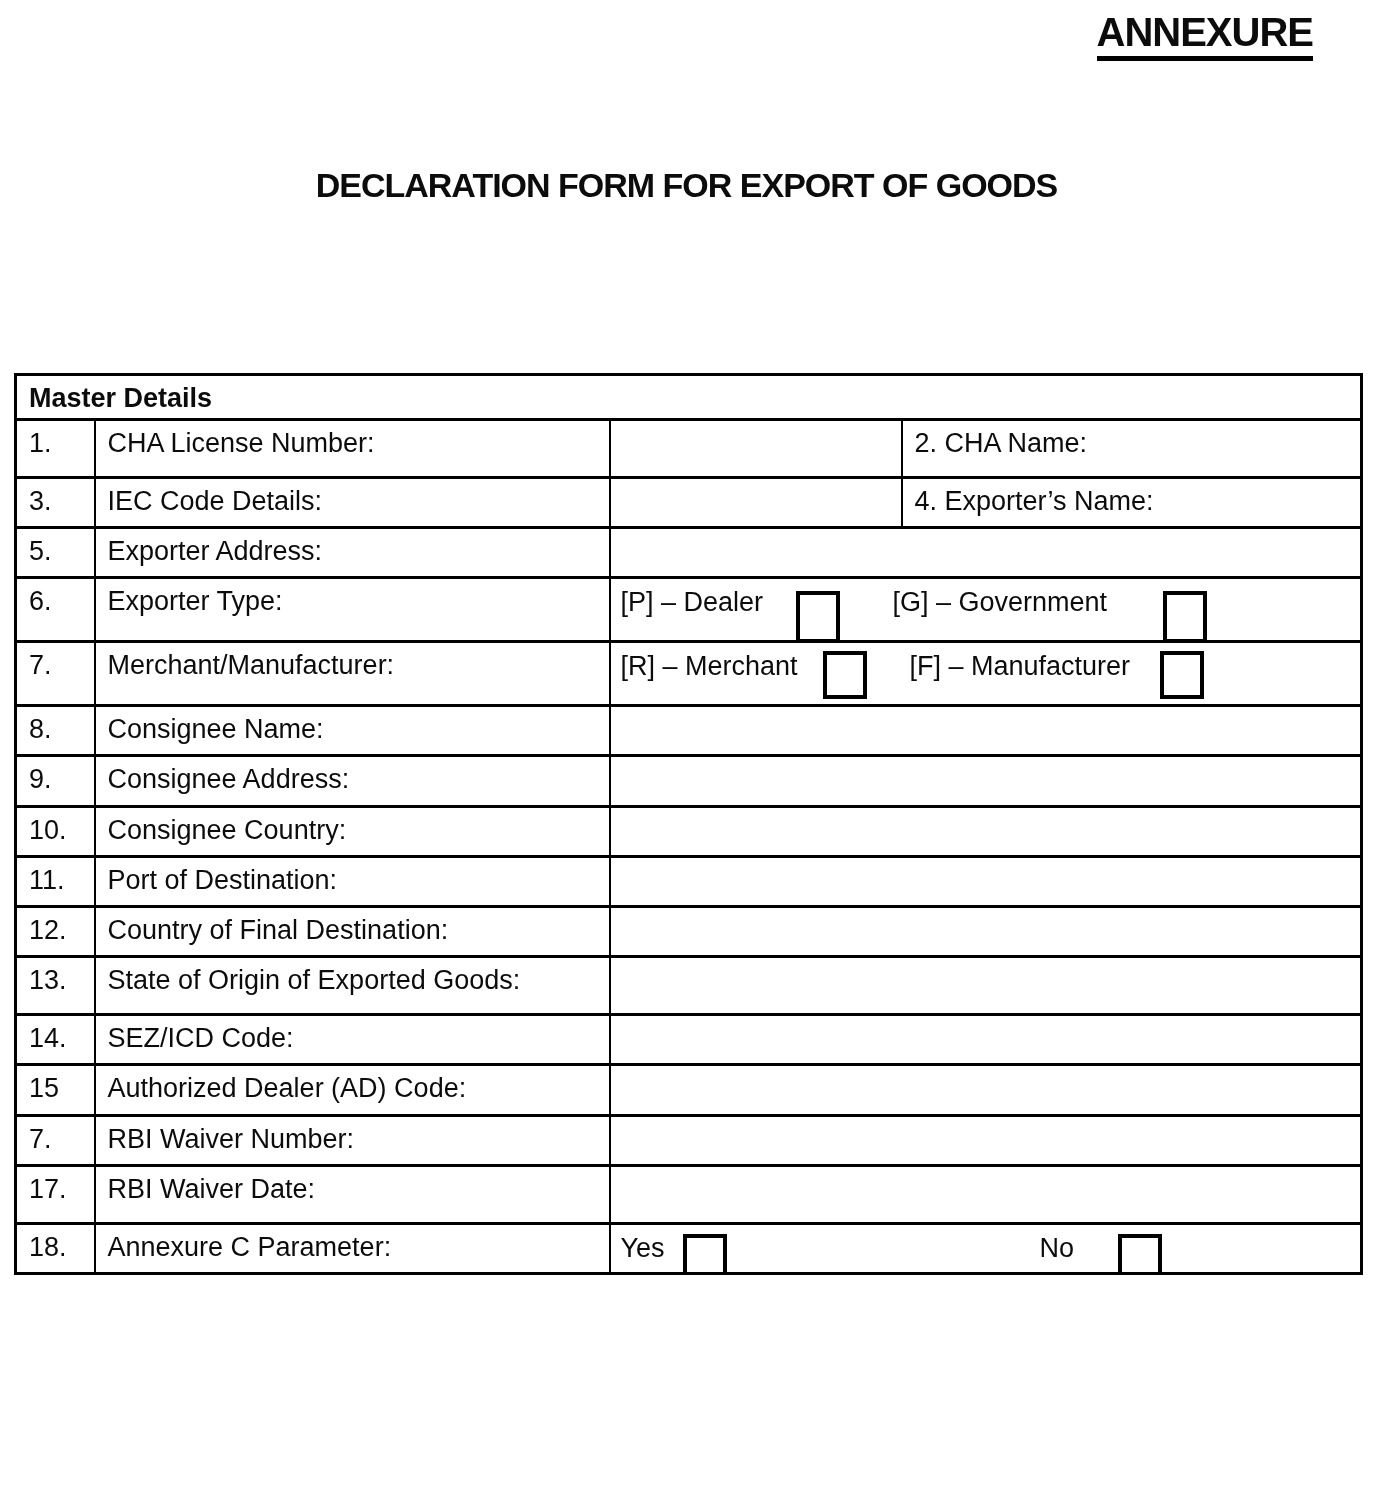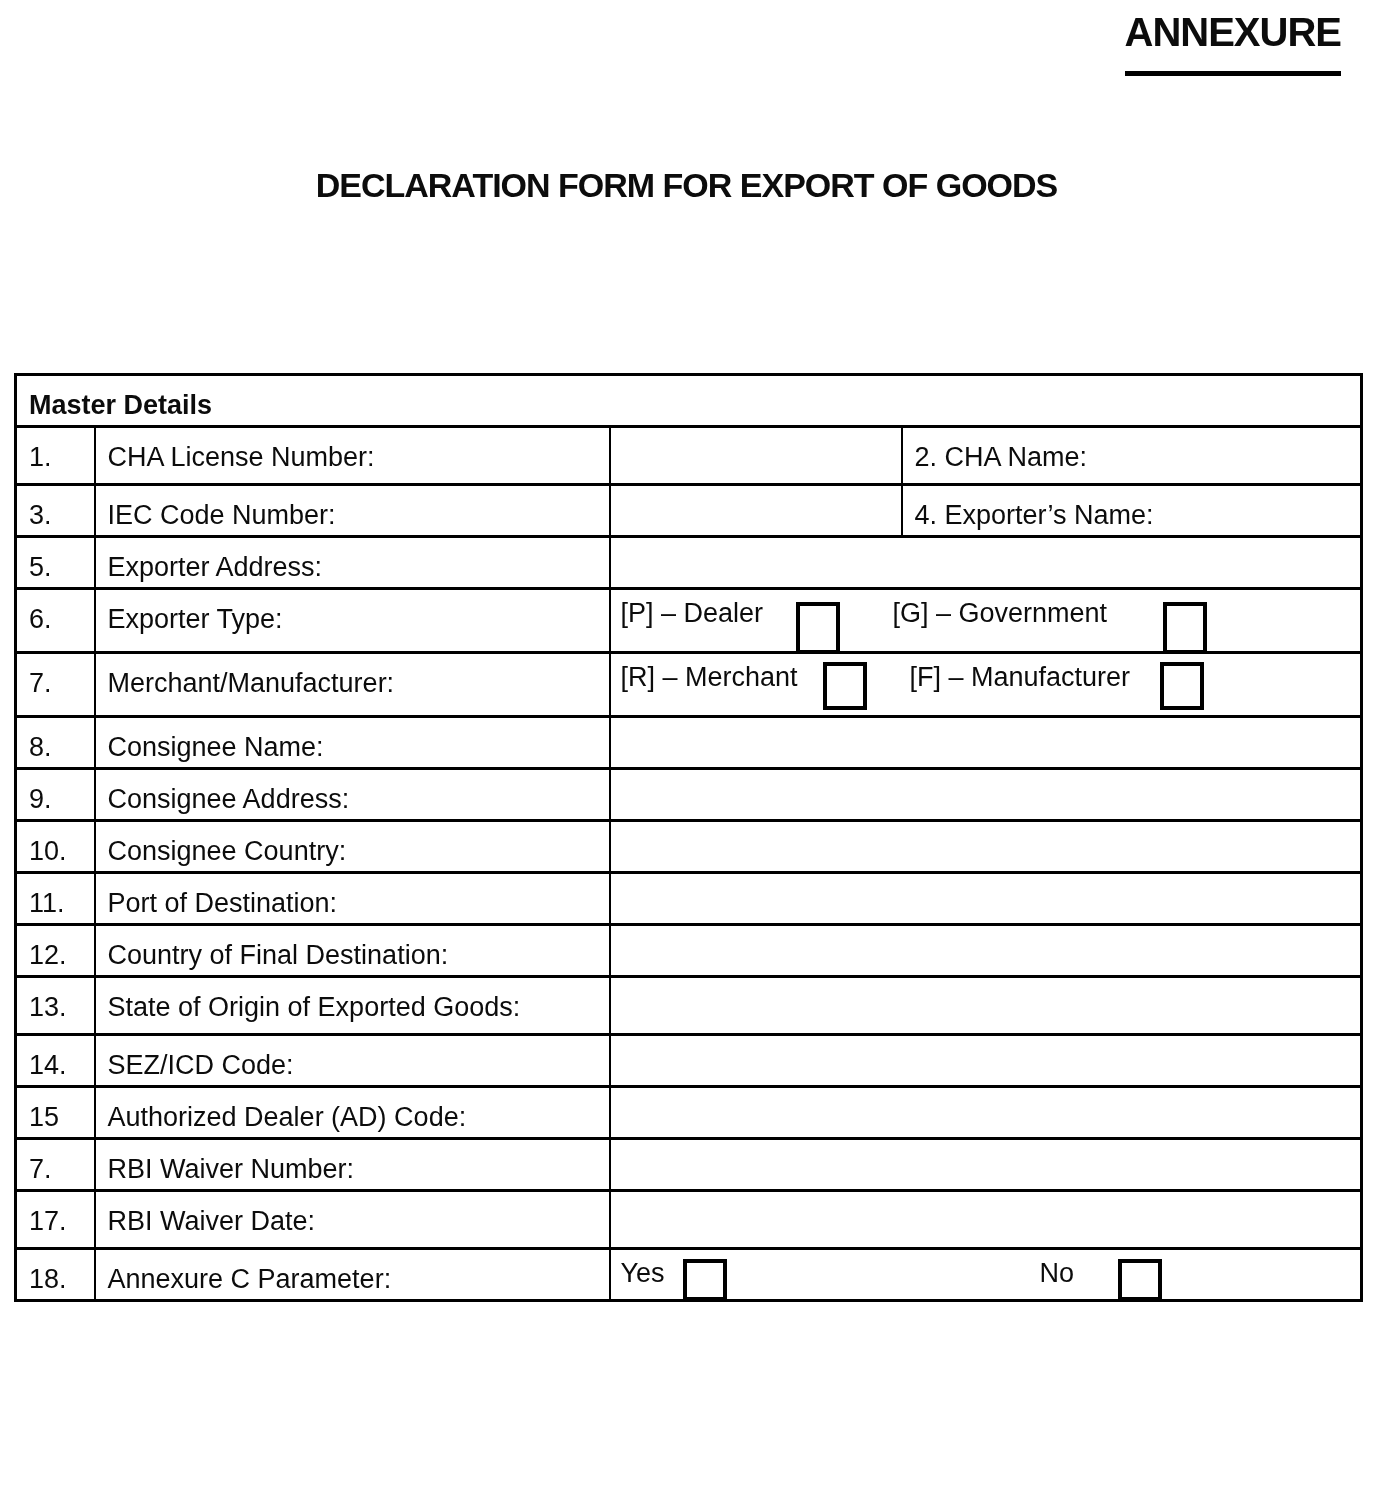--- a/index.html
+++ b/index.html
@@ -12,26 +12,26 @@
     width: 1373px;
     height: 1491px;
     background: #ffffff;
     font-family: "Liberation Sans", sans-serif;
     color: #0c0c0c;
     overflow: hidden;
   }
   .annexure {
     position: absolute;
     top: 10px;
-    right: 32px;
+    right: 60px;
     font-size: 40px;
     font-weight: bold;
     letter-spacing: -1px;
     border-bottom: 5px solid #000;
-    padding-bottom: 16px;
+    padding-bottom: 1px;
   }
   .title {
     position: absolute;
     top: 166px;
     left: 0;
     width: 100%;
     text-align: center;
     font-size: 34px;
     font-weight: bold;
     letter-spacing: -1px;
@@ -45,21 +45,21 @@
     table-layout: fixed;
     border: 3px solid #000;
   }
   table.master td {
     border-top: 3px solid #000;
     border-bottom: 3px solid #000;
     border-left: 2px solid #000;
     border-right: 2px solid #000;
     vertical-align: top;
     font-size: 27px;
-    padding: 14px 6px 4px 12px;
+    padding: 7px 6px 4px 12px;
     overflow: hidden;
     white-space: nowrap;
   }
   td.section-header {
     font-weight: bold;
     font-size: 28px;
     height: 26px;
     padding-top: 3px;
     padding-bottom: 3px;
   }
@@ -115,21 +115,21 @@
 
     <tr class="h68">
       <td class="numcell">1.</td>
       <td class="labelcell">CHA License Number:</td>
       <td class="valuecell"></td>
       <td class="sidecell">2. CHA Name:</td>
     </tr>
 
     <tr class="h60">
       <td class="numcell">3.</td>
-      <td class="labelcell">IEC Code Number:</td>
+      <td class="labelcell">IEC Code Details:</td>
       <td class="valuecell"></td>
       <td class="sidecell">4. Exporter’s Name:</td>
     </tr>
 
     <tr class="h60">
       <td class="numcell">5.</td>
       <td class="labelcell">Exporter Address:</td>
       <td colspan="2" class="valuecell"></td>
     </tr>
 

